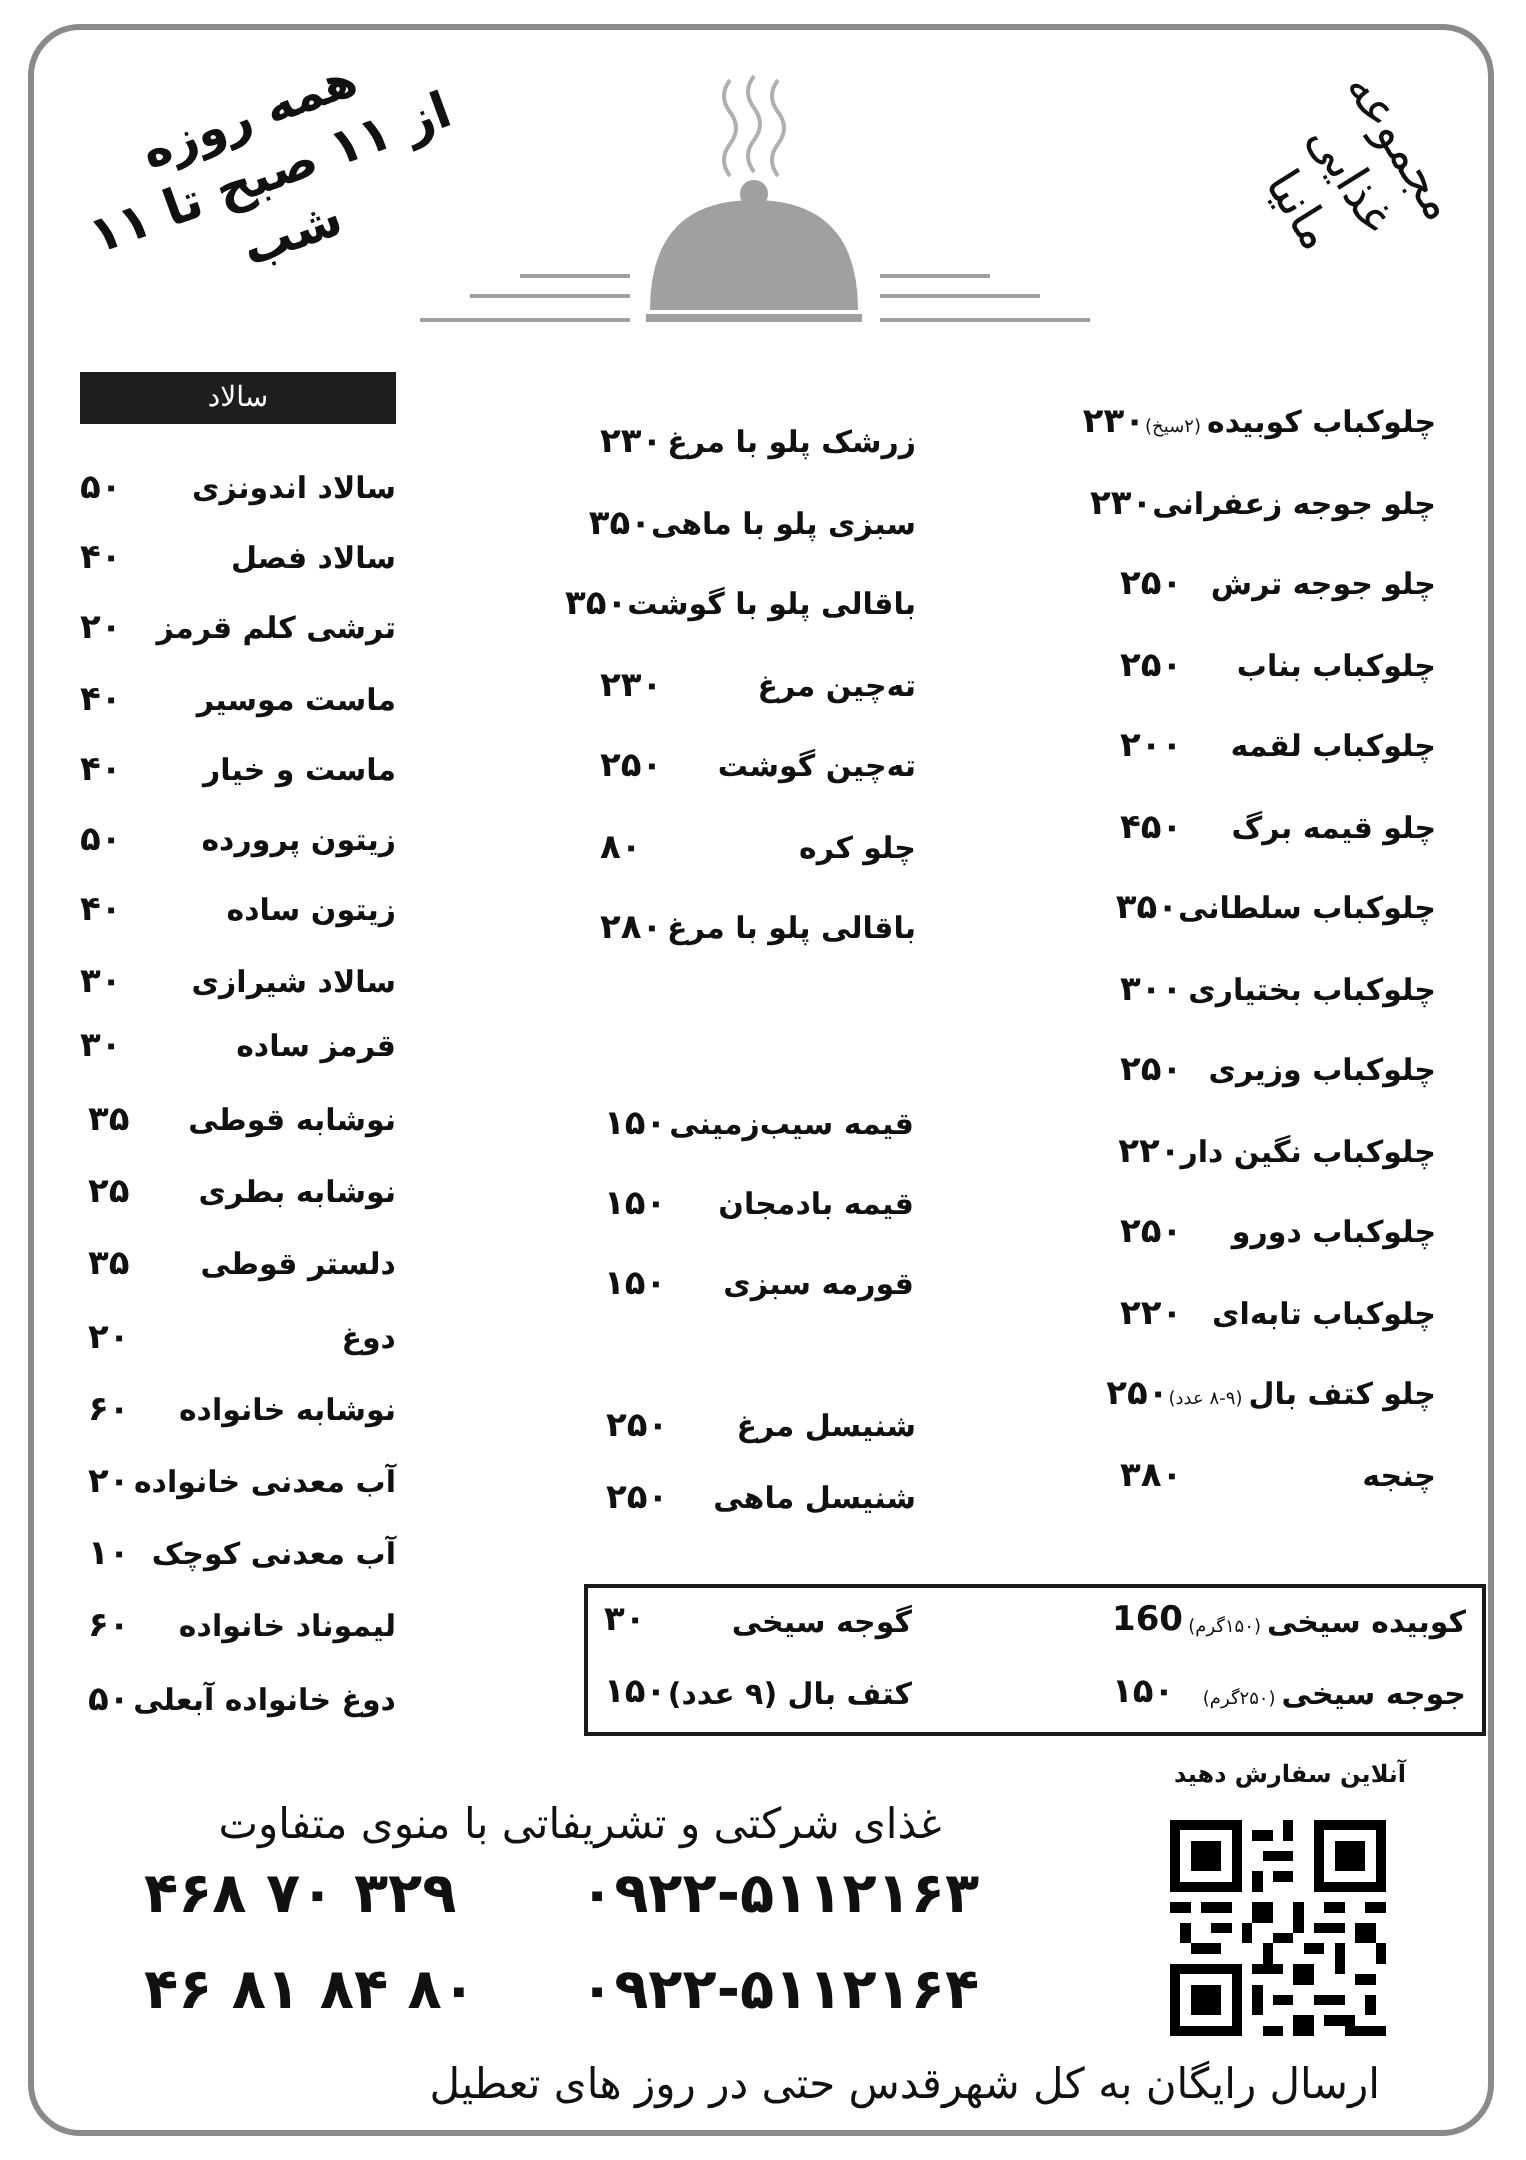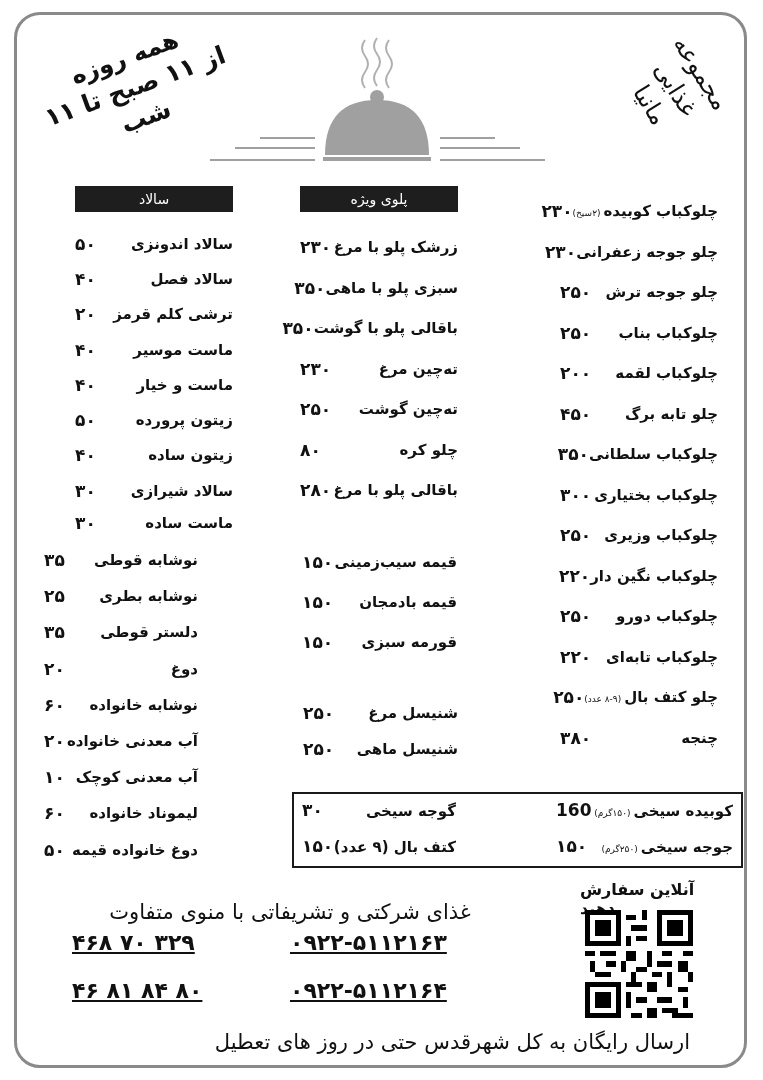--- a/index.html
+++ b/index.html
@@ -20,23 +20,23 @@
   .row .name { font-size:15px; white-space:nowrap; }
   .row .name small { font-size:9px; font-weight:normal; margin-right:3px; }
   .row .price { font-size:17px; font-family:"DejaVu Sans", sans-serif; font-weight:bold; }
 
   .special-box { position:absolute; left:292px; top:792px; width:451px; height:76px; border:2px solid #1a1a1a; box-sizing:border-box; }
   .special-box .sp { position:absolute; direction:rtl; font-weight:bold; font-size:15px; white-space:nowrap; }
   .special-box .sp small { font-size:9px; font-weight:normal; margin-right:3px; }
   .special-box .pr { position:absolute; font-weight:bold; font-size:17px; }
 
   .catering { position:absolute; left:70px; top:900px; width:440px; direction:rtl; text-align:center; font-size:21px; }
-  .phone { position:absolute; font-weight:bold; font-size:22px; letter-spacing:1px; white-space:nowrap;text-decoration:underline; }
-
-  .qr-label { position:absolute; left:580px; top:880px; width:130px; text-align:left; direction:rtl; font-weight:bold; font-size:16px; }
+  .phone { position:absolute; font-weight:bold; font-size:28px; letter-spacing:1px; white-space:nowrap; }
+
+  .qr-label { position:absolute; left:580px; top:880px; width:130px; text-align:center; direction:rtl; font-weight:bold; font-size:12px; }
   .qr { position:absolute; left:585px; top:910px; width:108px; height:108px; }
 
   .footer { position:absolute; left:90px; top:1030px; width:600px; text-align:right; direction:rtl; font-size:21px; }
 </style>
 </head>
 <body>
 
 <div class="frame"></div>
 
 <div class="hdr-left">
@@ -85,21 +85,21 @@
       </div>
     <div class="row" style="height:40.5px;">
         <span class="name">چلوکباب بناب</span>
         <span class="price">۲۵۰</span>
       </div>
     <div class="row" style="height:40.5px;">
         <span class="name">چلوکباب لقمه</span>
         <span class="price">۲۰۰</span>
       </div>
     <div class="row" style="height:40.5px;">
-        <span class="name">چلو تابه برگ</span>
+        <span class="name">چلو قیمه برگ</span>
         <span class="price">۴۵۰</span>
       </div>
     <div class="row" style="height:40.5px;">
         <span class="name">چلوکباب سلطانی</span>
         <span class="price">۳۵۰</span>
       </div>
     <div class="row" style="height:40.5px;">
         <span class="name">چلوکباب بختیاری</span>
         <span class="price">۳۰۰</span>
       </div>
@@ -124,21 +124,20 @@
         <span class="price">۲۵۰</span>
       </div>
     <div class="row" style="height:40.5px;">
         <span class="name">چنجه</span>
         <span class="price">۳۸۰</span>
       </div>
   </div>
 </div>
 
 <div class="col" style="left:300px; top:186px; width:158px;">
-  <div class="sec-head">پلوی ویژه</div>
   <div style="margin-top:15px;">
     <div class="row" style="height:40.5px;">
         <span class="name">زرشک پلو با مرغ</span>
         <span class="price">۲۳۰</span>
       </div>
     <div class="row" style="height:40.5px;">
         <span class="name">سبزی پلو با ماهی</span>
         <span class="price">۳۵۰</span>
       </div>
     <div class="row" style="height:40.5px;">
@@ -187,21 +186,21 @@
         <span class="name">شنیسل مرغ</span>
         <span class="price">۲۵۰</span>
       </div>
     <div class="row" style="height:36px;">
         <span class="name">شنیسل ماهی</span>
         <span class="price">۲۵۰</span>
       </div>
   </div>
 </div>
 
-<div class="col" style="left:40px; top:186px; width:158px;margin-left:35px;">
+<div class="col" style="left:40px; top:186px; width:158px;">
   <div class="sec-head">سالاد</div>
   <div style="margin-top:14px;">
     <div class="row" style="height:35.3px;">
         <span class="name">سالاد اندونزی</span>
         <span class="price">۵۰</span>
       </div>
     <div class="row" style="height:35.3px;">
         <span class="name">سالاد فصل</span>
         <span class="price">۴۰</span>
       </div>
@@ -223,21 +222,21 @@
       </div>
     <div class="row" style="height:35.3px;">
         <span class="name">زیتون ساده</span>
         <span class="price">۴۰</span>
       </div>
     <div class="row" style="height:35.3px;">
         <span class="name">سالاد شیرازی</span>
         <span class="price">۳۰</span>
       </div>
     <div class="row" style="height:30px;">
-        <span class="name">ماست ساده</span>
+        <span class="name">قرمز ساده</span>
         <span class="price">۳۰</span>
       </div>
   </div>
 </div>
 
 <div class="col" style="left:44px; top:536px; width:154px;">
   <div style="margin-top:6px;">
     <div class="row" style="height:36.2px;">
         <span class="name">نوشابه قوطی</span>
         <span class="price">۳۵</span>
@@ -264,21 +263,21 @@
       </div>
     <div class="row" style="height:36.2px;">
         <span class="name">آب معدنی کوچک</span>
         <span class="price">۱۰</span>
       </div>
     <div class="row" style="height:36.2px;">
         <span class="name">لیموناد خانواده</span>
         <span class="price">۶۰</span>
       </div>
     <div class="row" style="height:36.2px;">
-        <span class="name">دوغ خانواده قیمه</span>
+        <span class="name">دوغ خانواده آبعلی</span>
         <span class="price">۵۰</span>
       </div>
   </div>
 </div>
 
 <div class="special-box">
   <span class="sp" style="right:8px; top:8px;"><span>کوبیده سیخی</span><small>(۱۵۰گرم)</small></span>
   <span class="pr" style="left:262px; top:6px;">160</span>
   <span class="sp" style="right:8px; top:44px;"><span>جوجه سیخی</span><small>(۲۵۰گرم)</small></span>
   <span class="pr" style="left:262px; top:42px;">۱۵۰</span>

